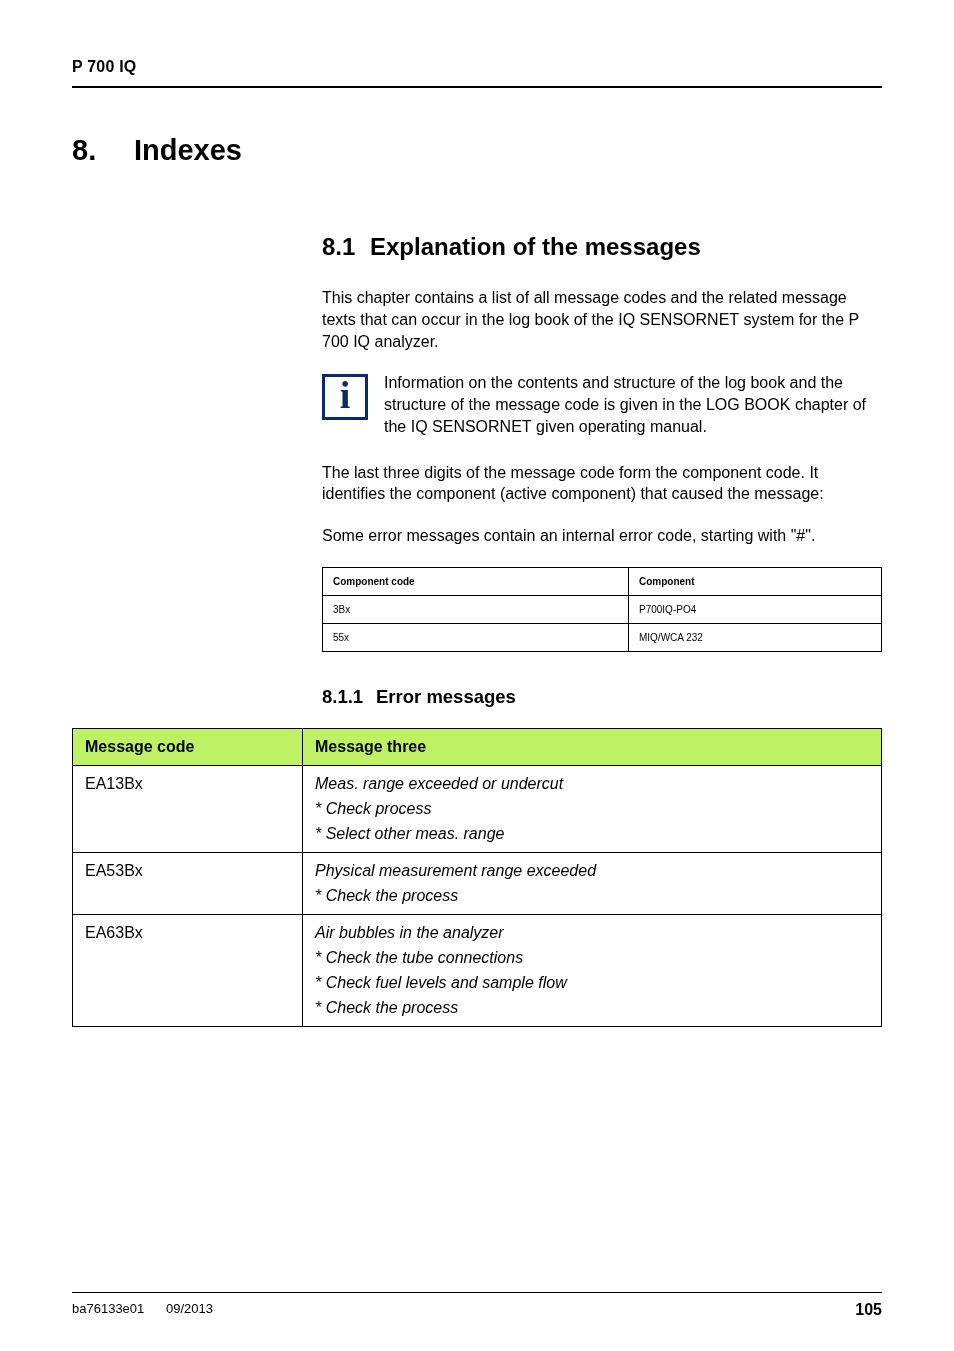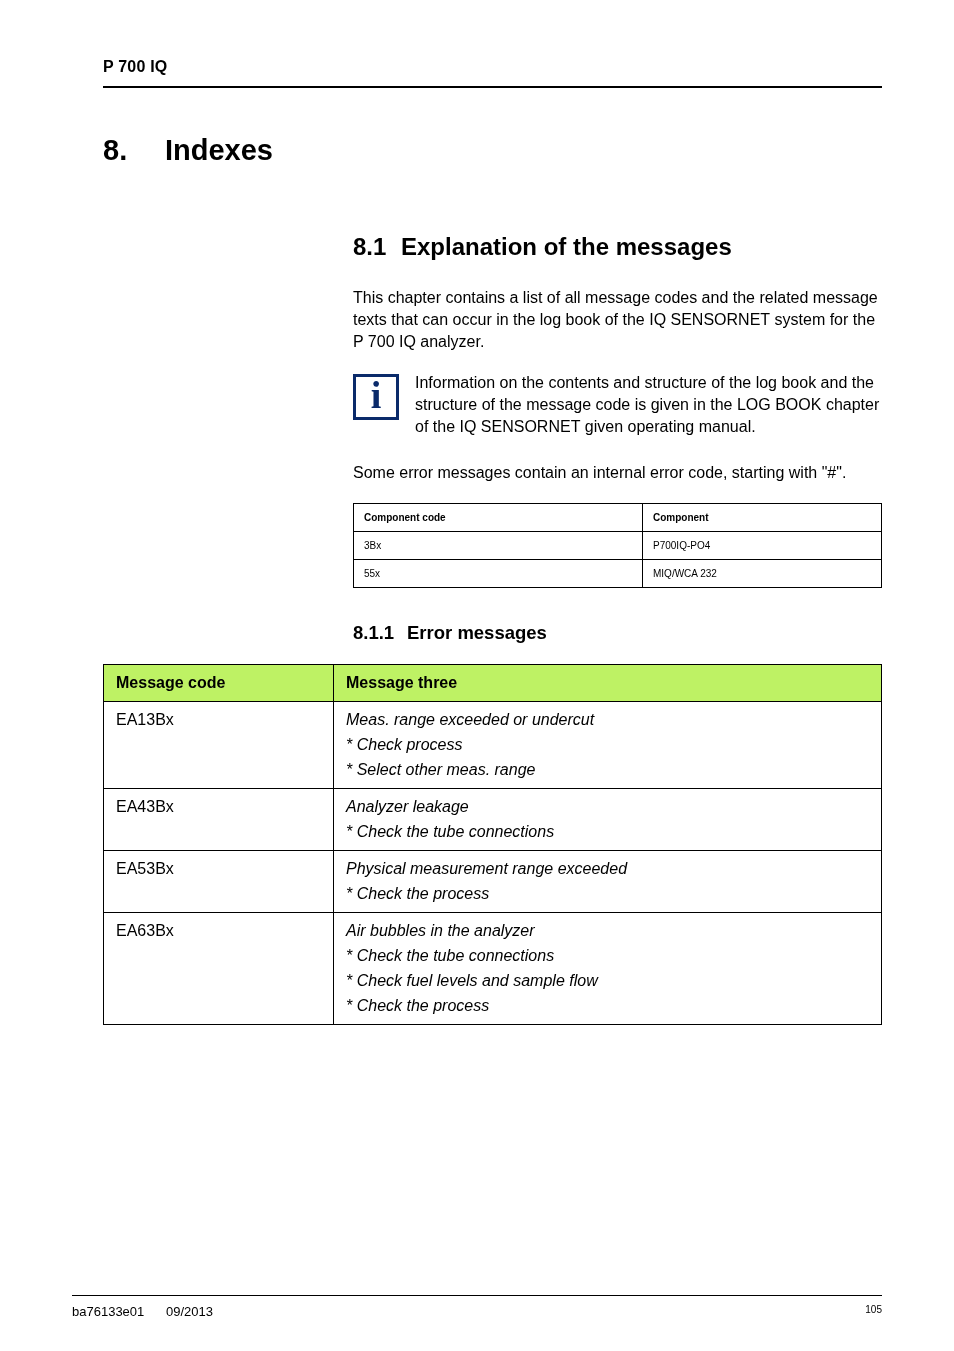--- a/index.html
+++ b/index.html
@@ -7,21 +7,20 @@
   body {
     width: 954px;
     height: 1351px;
     background: #fff;
     font-family: Arial, Helvetica, sans-serif;
     color: #000;
     position: relative;
   }
   .page {
     padding: 58px 72px 0 72px;
-    margin-left: 31px;
   }
   .running-head {
     font-weight: 700;
     font-size: 16px;
     letter-spacing: 0.2px;
     padding-bottom: 10px;
     border-bottom: 2px solid #000;
     margin-bottom: 46px;
   }
   .chapter-title {
@@ -112,21 +111,21 @@
 
   .footer {
     position: absolute;
     left: 72px; right: 72px; bottom: 32px;
     border-top: 1px solid #000;
     padding-top: 8px;
     display: flex;
     justify-content: space-between;
     font-size: 13px;
   }
-  .footer .right { font-weight: 400; font-size: 10px; }
+  .footer .right { font-weight: 700; font-size: 16px; }
 </style>
 </head>
 <body>
 
 <div class="page">
   <div class="running-head">P 700 IQ</div>
 
   <h1 class="chapter-title">
     <span class="num">8.</span><span>Indexes</span>
   </h1>
@@ -142,20 +141,21 @@
 
     <div class="note-row">
       <div class="info-icon">
         <span class="info-glyph">i</span>
       </div>
       <div class="note-text">
         <span>Information on the contents and structure of the log book and the structure of the message code is given in the L</span><span class="small-caps">OG BOOK</span><span> chapter of the IQ S</span><span class="small-caps">ENSOR</span><span>N</span><span class="small-caps">ET</span><span> given operating manual.</span>
       </div>
     </div>
 
+    <p class="body-text">The last three digits of the message code form the component code. It identifies the component (active component) that caused the message:</p>
     <p class="body-text">Some error messages contain an internal error code, starting with "#".</p>
 
     <table class="simple">
       <thead>
         <tr>
           <th>Component code</th>
           <th>Component</th>
         </tr>
       </thead>
       <tbody>
@@ -189,27 +189,20 @@
     <tbody>
       <tr>
         <td>EA13Bx</td>
         <td>
           <div class="msg-line">Meas. range exceeded or undercut</div>
           <div class="msg-line">* Check process</div>
           <div class="msg-line">* Select other meas. range</div>
         </td>
       </tr>
       <tr>
-        <td>EA43Bx</td>
-        <td>
-          <div class="msg-line">Analyzer leakage</div>
-          <div class="msg-line">* Check the tube connections</div>
-        </td>
-      </tr>
-      <tr>
         <td>EA53Bx</td>
         <td>
           <div class="msg-line">Physical measurement range exceeded</div>
           <div class="msg-line">* Check the process</div>
         </td>
       </tr>
       <tr>
         <td>EA63Bx</td>
         <td>
           <div class="msg-line">Air bubbles in the analyzer</div>

